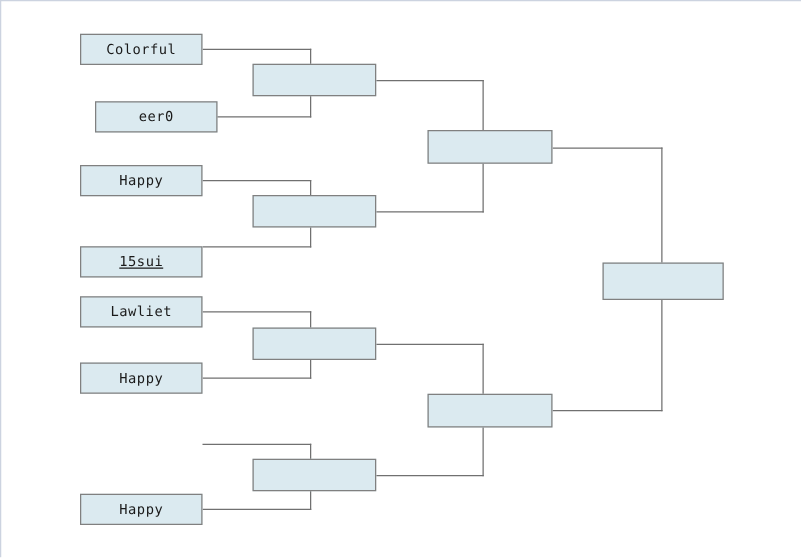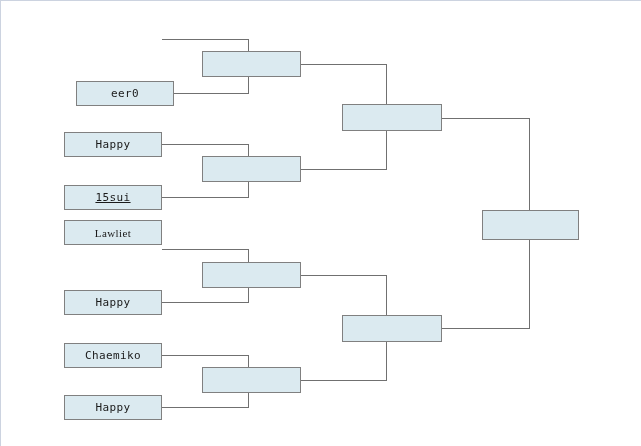--- a/index.html
+++ b/index.html
@@ -60,26 +60,26 @@
   }
   .seg.h { height: 1px; }
   .seg.v { width: 1px; }
 </style>
 </head>
 <body>
 
 <div id="page">
   <div id="canvas">
 
+    <div class="node seed" style="left:63px;  top:26px;">Colorful</div>
     <div class="node seed" style="left:63px;  top:80px;margin-left:12px;">eer0</div>
     <div class="node seed" style="left:63px;  top:131px;">Happy</div>
-    <div class="node seed" style="left:63px;  top:184px;text-decoration:underline;">15sui</div>
-    <div class="node seed" style="left:63px;  top:219px;font-family:Liberation Serif, serif;">Lawliet</div>
+    <div class="node seed" style="left:63px;  top:196px;text-decoration:underline;">15sui</div>
+    <div class="node seed" style="left:63px;  top:236px;">Lawliet</div>
     <div class="node seed" style="left:63px;  top:289px;">Happy</div>
-    <div class="node seed" style="left:63px;  top:342px;">Chaemiko</div>
     <div class="node seed" style="left:63px;  top:394px;">Happy</div>
 
     <div class="node r2" style="left:201px; top:50px;"></div>
     <div class="node r2" style="left:201px; top:155px;"></div>
     <div class="node r2" style="left:201px; top:261px;"></div>
     <div class="node r2" style="left:201px; top:366px;"></div>
 
     <div class="node r3" style="left:341px; top:103px;"></div>
     <div class="node r3" style="left:341px; top:314px;"></div>
 

